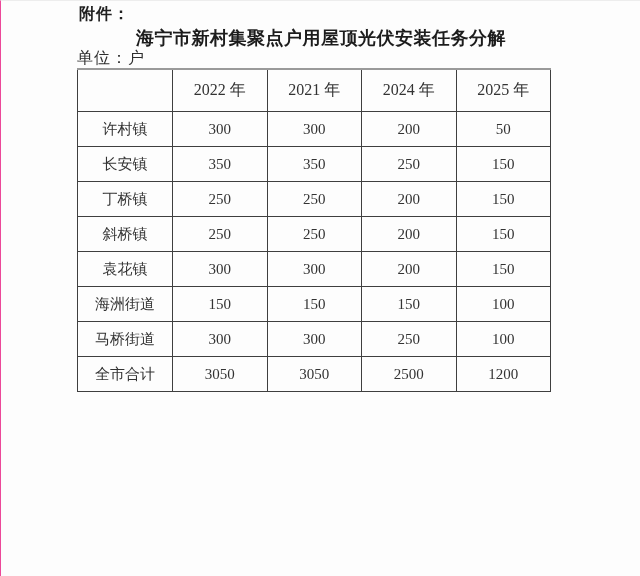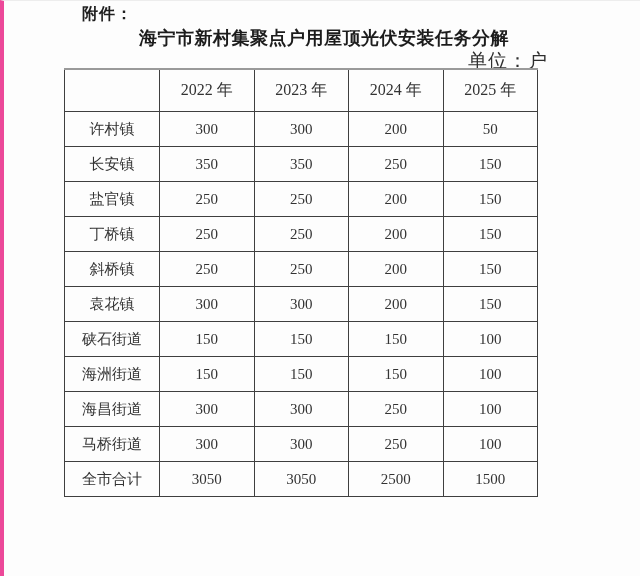--- a/index.html
+++ b/index.html
@@ -9,21 +9,21 @@
   }
   .page {
     position: relative;
     width: 640px;
     height: 576px;
     background: #fdfdfd;
     font-family: "Liberation Serif", "DejaVu Serif", serif;
     color: #333333;
     overflow: hidden;
     box-sizing: border-box;
-    border-left: 4px solid #ec4899;
+    border-left: 1px solid #ec4899;
     border-top: 1px solid #ededed;
   }
   .attachment-label {
     position: absolute;
     left: 78px;
     top: 3px;
     font-family: "Liberation Sans", "DejaVu Sans", sans-serif;
     font-weight: 700;
     font-size: 16px;
     color: #1f1f1f;
@@ -39,28 +39,27 @@
     font-weight: 700;
     font-size: 18px;
     color: #1c1c1c;
     letter-spacing: 0.5px;
   }
   .unit-note {
     position: absolute;
     top: 47px;
     left: 76px;
     width: 468px;
-    text-align: right;
-    font-size: 19px;
+    font-size: 16px;
     color: #2e2e2e;
     letter-spacing: 1px;
   }
   table.task-table {
     position: absolute;
-    left: 60px;
+    left: 76px;
     top: 67px;
     width: 474px;
     border-collapse: collapse;
     table-layout: fixed;
   }
   .task-table th, .task-table td {
     border: 1px solid #3f3f3f;
     text-align: center;
     vertical-align: middle;
     padding: 0;
@@ -86,45 +85,38 @@
 
 <div class="page">
   <div class="attachment-label">附件：</div>
   <div class="doc-title">海宁市新村集聚点户用屋顶光伏安装任务分解</div>
   <div class="unit-note">单位：户</div>
   <table class="task-table">
     <thead>
       <tr id="head-row">
           <th class="name-col"></th>
           <th>2022 年</th>
-          <th>2023 年</th>
+          <th>2021 年</th>
           <th>2024 年</th>
           <th>2025 年</th>
         </tr>
     </thead>
     <tbody id="table-body">
         <tr>
           <td class="name-col">许村镇</td>
           <td>300</td>
           <td>300</td>
           <td>200</td>
           <td>50</td>
         </tr>
         <tr>
           <td class="name-col">长安镇</td>
           <td>350</td>
           <td>350</td>
           <td>250</td>
-          <td>150</td>
-        </tr>
-        <tr>
-          <td class="name-col">盐官镇</td>
-          <td>250</td>
-          <td>250</td>
-          <td>200</td>
           <td>150</td>
         </tr>
         <tr>
           <td class="name-col">丁桥镇</td>
           <td>250</td>
           <td>250</td>
           <td>200</td>
           <td>150</td>
         </tr>
         <tr>
@@ -135,49 +127,35 @@
           <td>150</td>
         </tr>
         <tr>
           <td class="name-col">袁花镇</td>
           <td>300</td>
           <td>300</td>
           <td>200</td>
           <td>150</td>
         </tr>
         <tr>
-          <td class="name-col">硖石街道</td>
-          <td>150</td>
-          <td>150</td>
-          <td>150</td>
-          <td>100</td>
-        </tr>
-        <tr>
           <td class="name-col">海洲街道</td>
           <td>150</td>
           <td>150</td>
           <td>150</td>
-          <td>100</td>
-        </tr>
-        <tr>
-          <td class="name-col">海昌街道</td>
-          <td>300</td>
-          <td>300</td>
-          <td>250</td>
           <td>100</td>
         </tr>
         <tr>
           <td class="name-col">马桥街道</td>
           <td>300</td>
           <td>300</td>
           <td>250</td>
           <td>100</td>
         </tr>
         <tr>
           <td class="name-col">全市合计</td>
           <td>3050</td>
           <td>3050</td>
           <td>2500</td>
-          <td>1500</td>
+          <td>1200</td>
         </tr>
       </tbody>
   </table>
 </div>
 
 </body></html>

